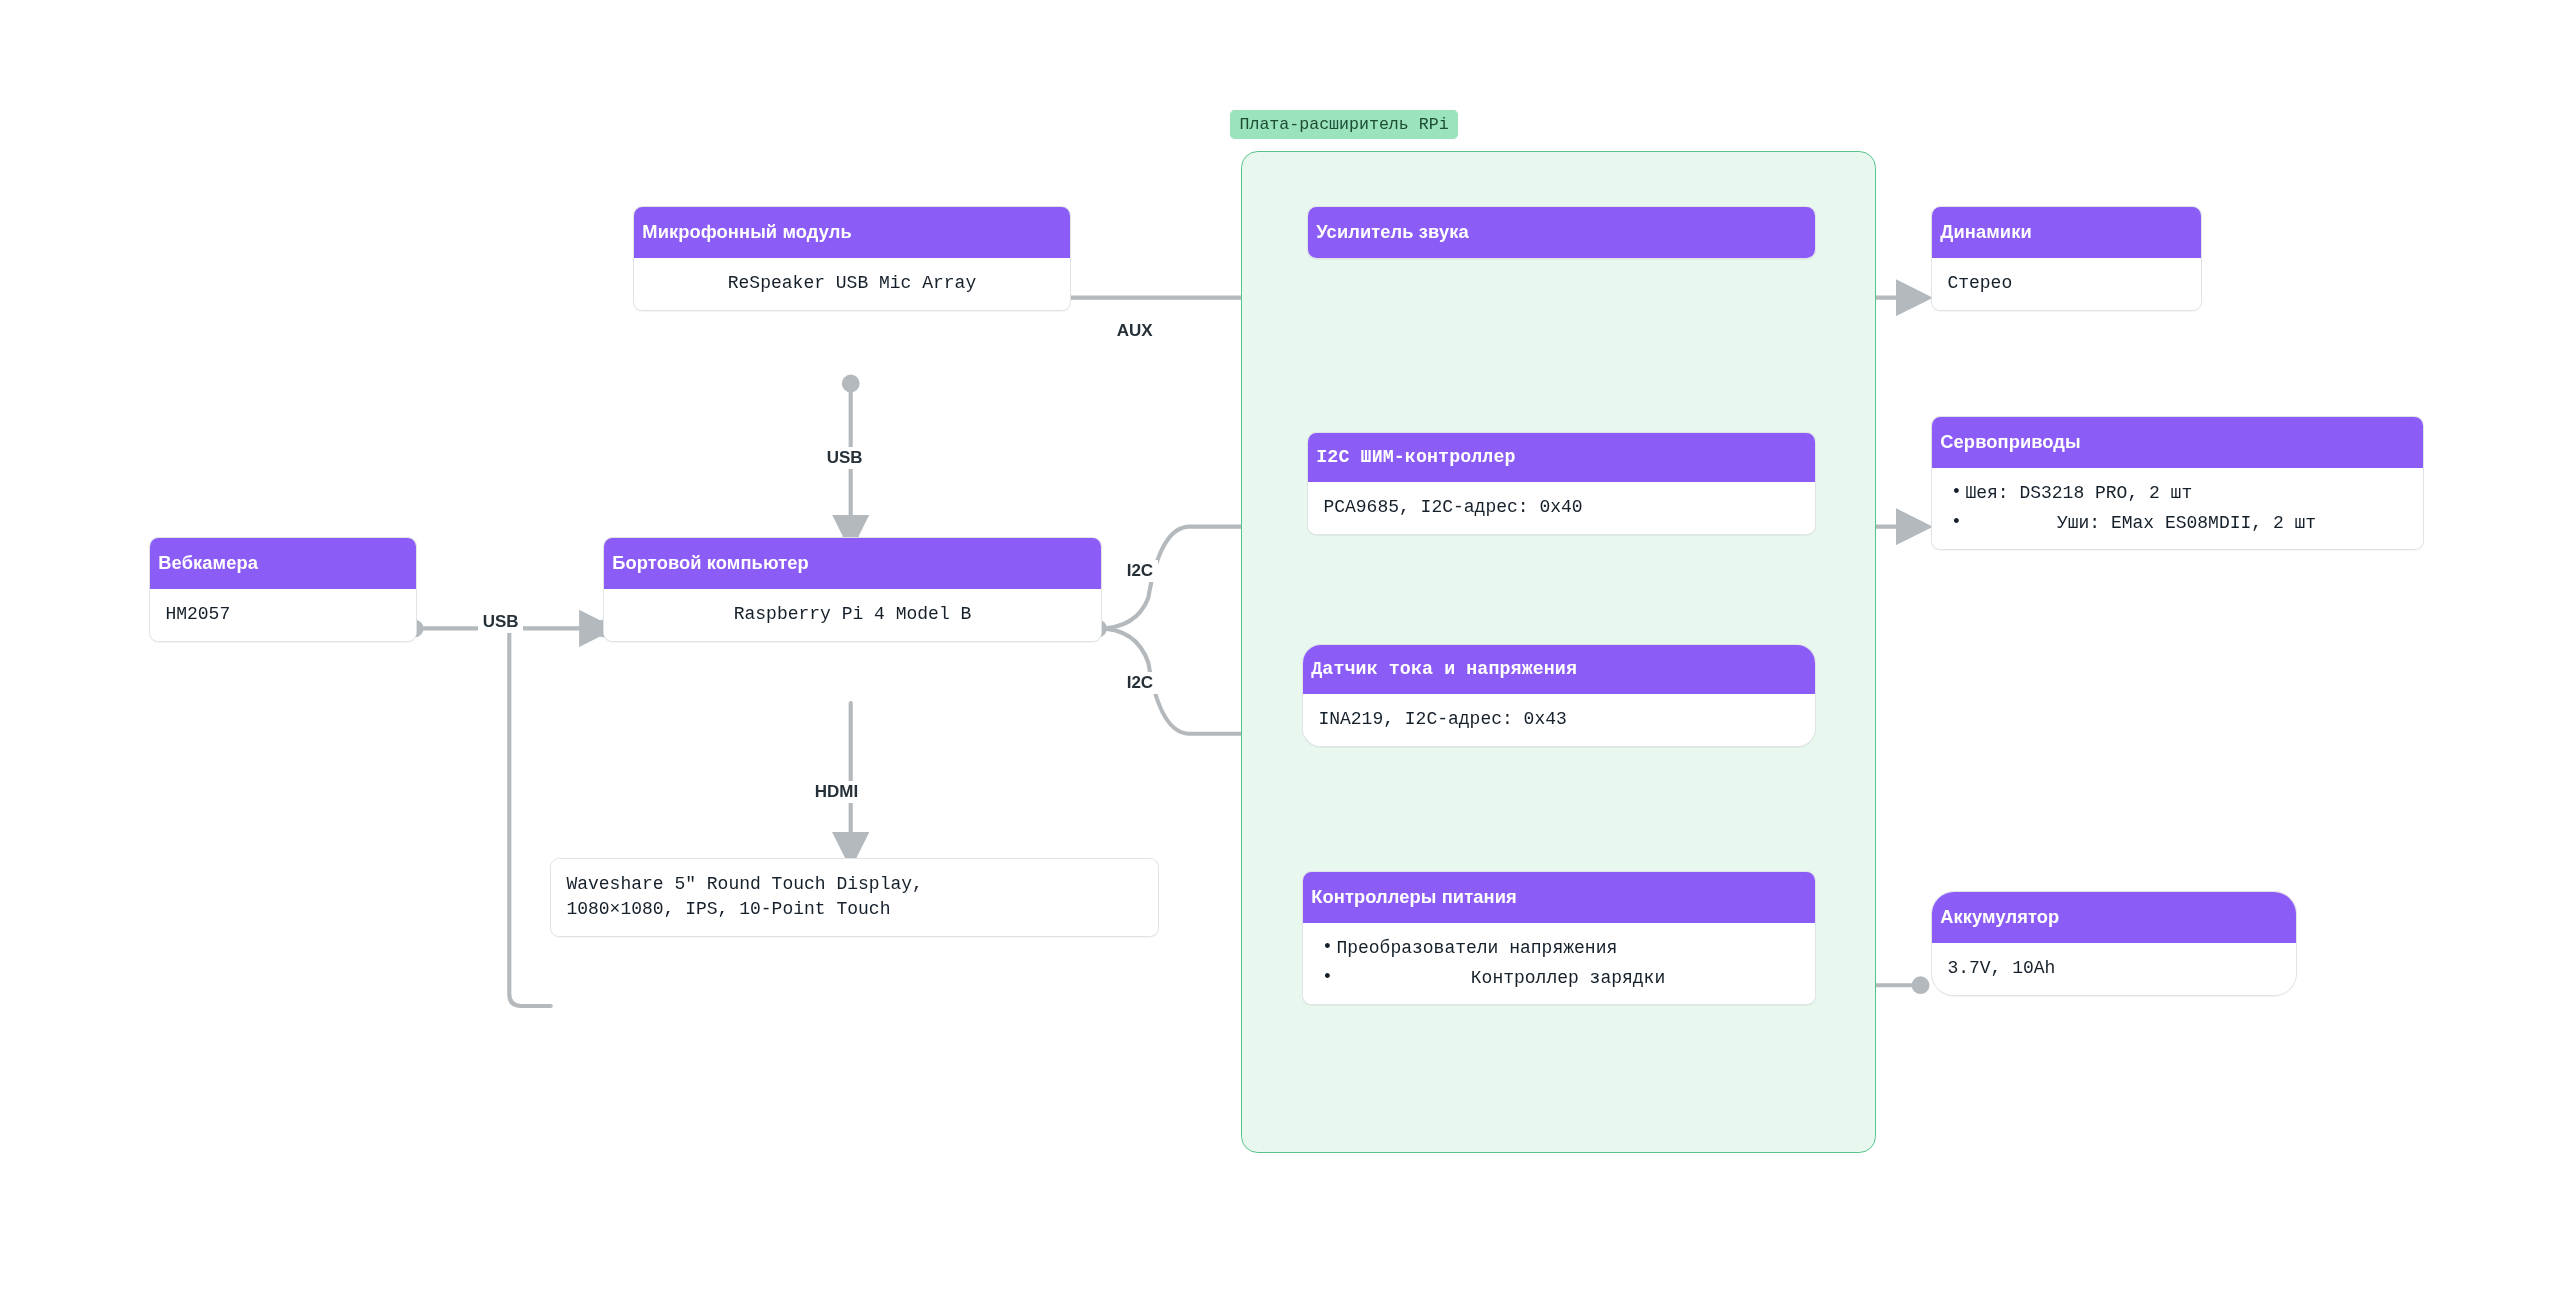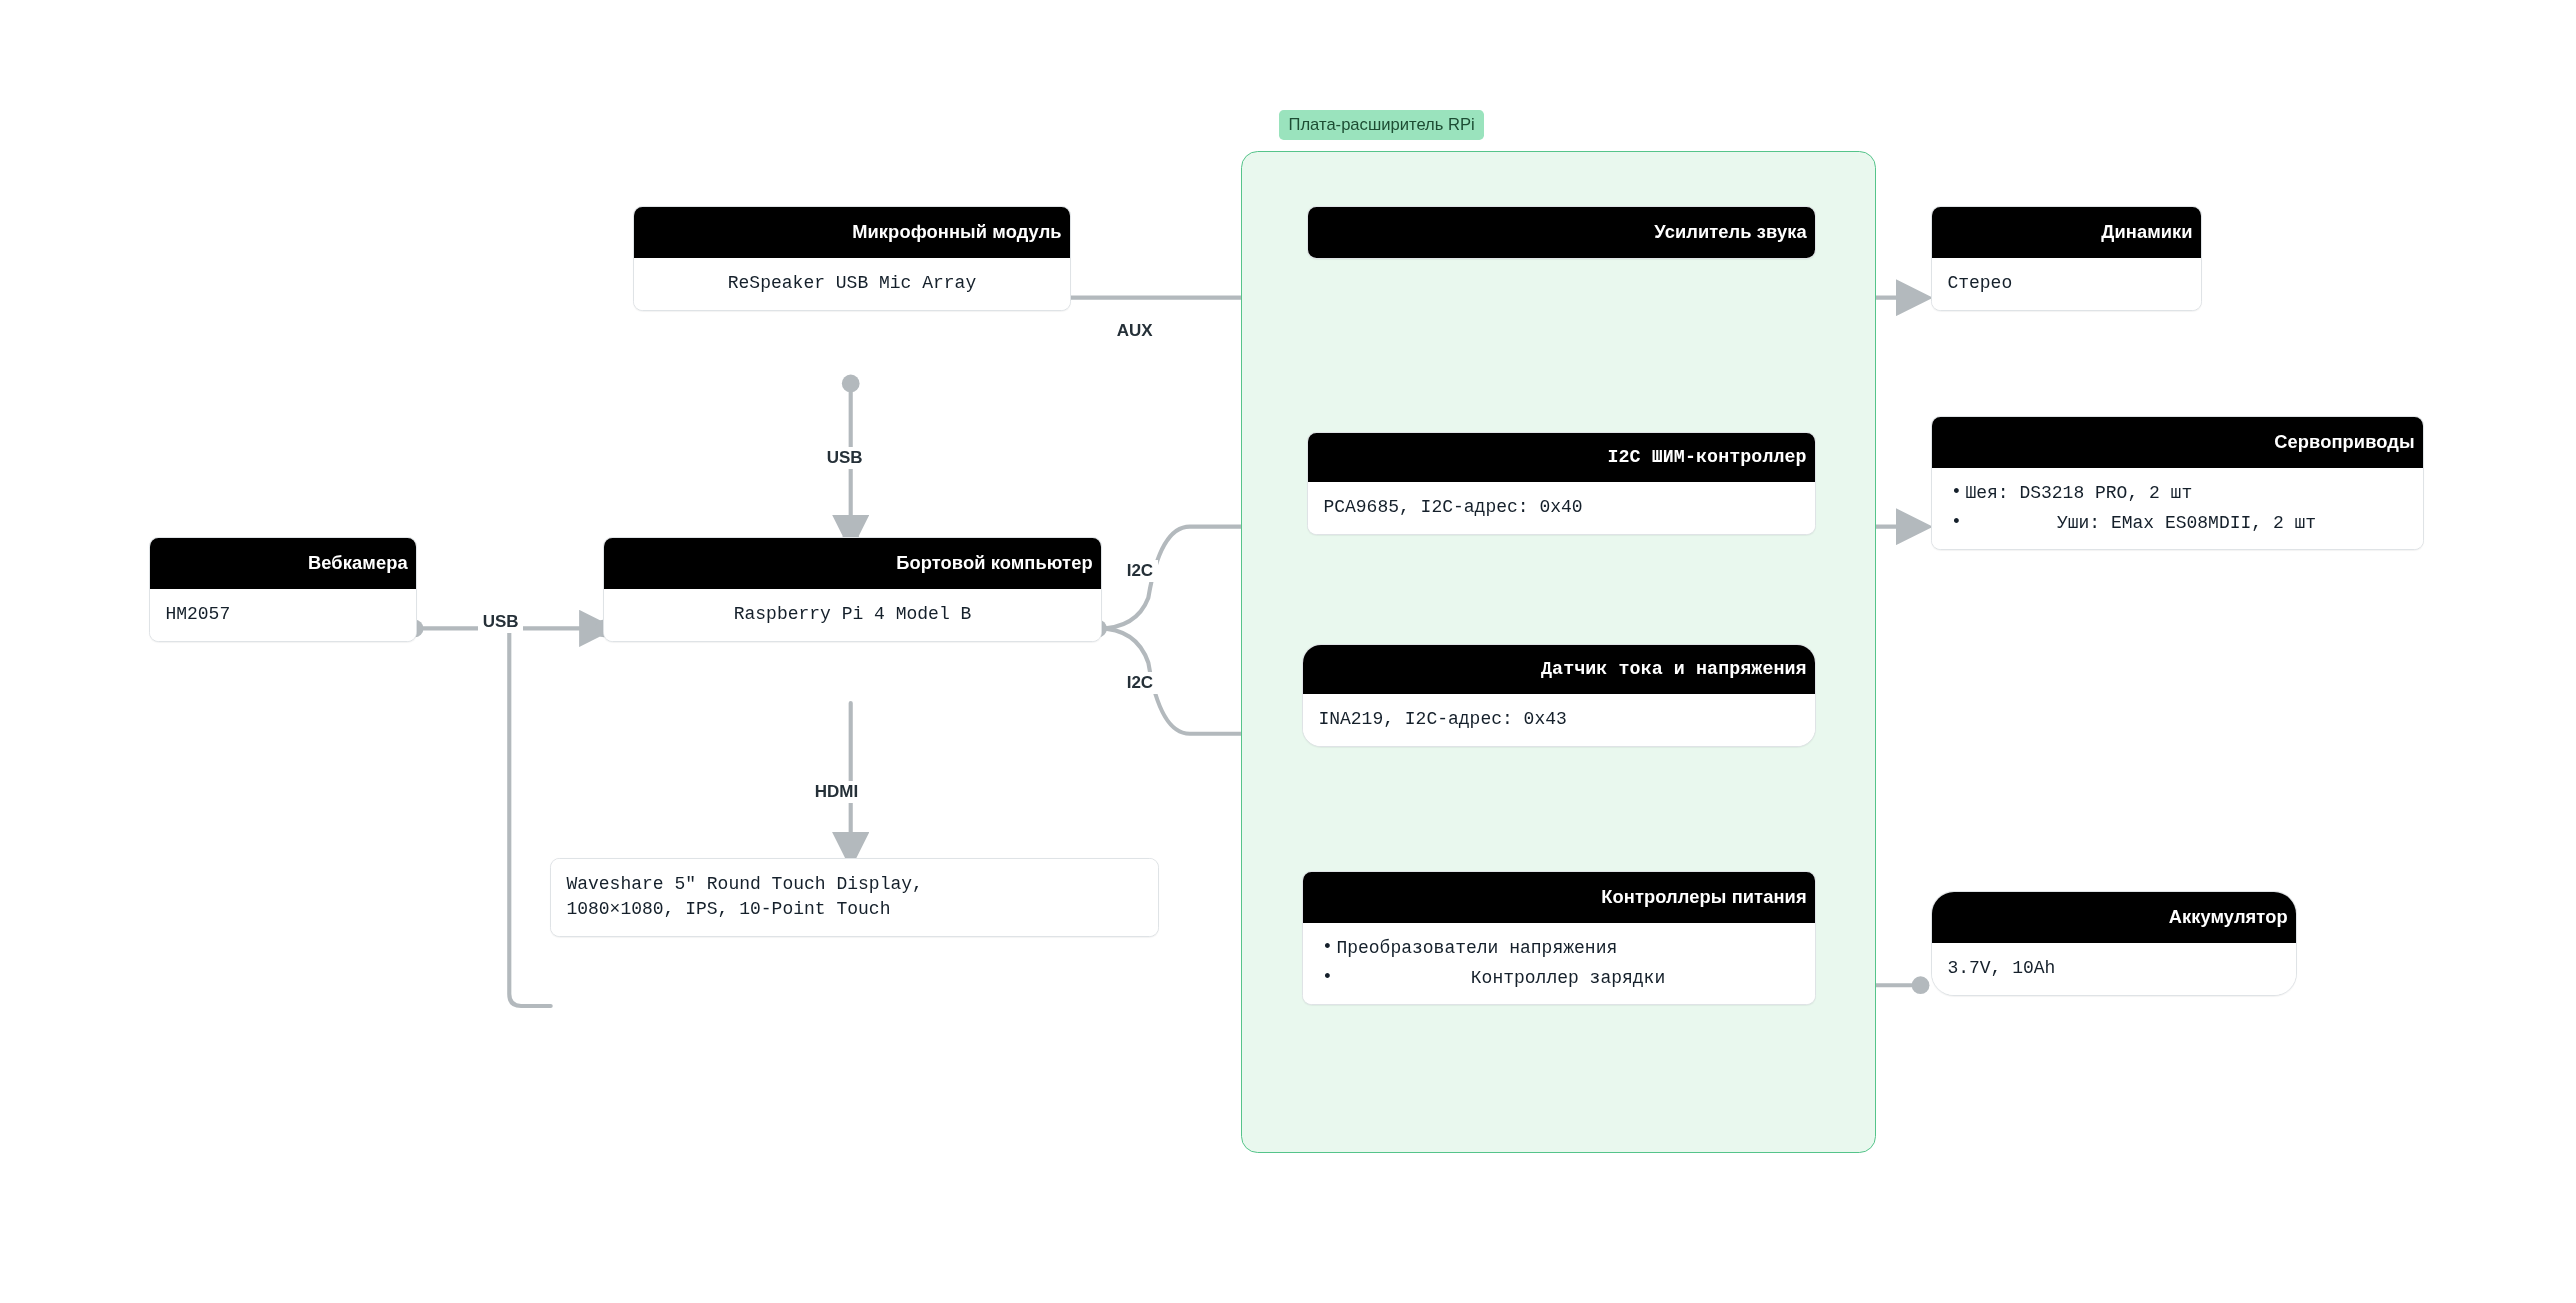--- a/index.html
+++ b/index.html
@@ -45,25 +45,25 @@
   }
   .node {
     position: absolute;
     border-radius: 9.5px;
     background: #ffffff;
     border: 0.6px solid #dfe3e6;
     box-shadow: 0 0.6px 1.2px rgba(0,0,0,0.05);
     overflow: hidden;
   }
   .node-head {
-    background: #000000;
+    background: #8b5cf6;
     color: #ffffff;
     font-weight: bold;
     font-size: 18.3px;
-    text-align: right;
+    text-align: left;
     padding: 14px 8.3px 15px 8.3px;
     letter-spacing: 0.1px;
   }
   .node-head.mono {
     font-family: "Liberation Mono", monospace;
   }
   .node-body {
     padding: 13px 15.4px 14px 15.4px;
     font-family: "Liberation Mono", monospace;
     font-size: 18px;
@@ -139,21 +139,21 @@
 
       <path d="M3065,890 L3245,890" marker-end="url(#arr)"></path>
 
       <path d="M3065,1665 L3245,1665"></path>
       <circle cx="3065" cy="1665" r="15" fill="#b3b9bd" stroke="none"></circle>
       <circle cx="3245" cy="1665" r="15" fill="#b3b9bd" stroke="none"></circle>
     </g>
   </svg>
 
   <div class="group-box" style="left:1241px; top:151px; width:633px; height:1000px;"></div>
-  <div class="group-label" style="left:1279px; top:110px;">Плата-расширитель RPi</div>
+  <div class="group-label" style="left:1230px; top:110px;font-family:Liberation Mono, monospace;">Плата-расширитель RPi</div>
 
   <div class="node" style="left:149px; top:537px; width:266px;">
     <div class="node-head">Вебкамера</div>
     <div class="node-body">
       <div class="line">HM2057</div>
     </div>
   </div>
 
   <div class="node" style="left:633px; top:206px; width:436px;">
     <div class="node-head">Микрофонный модуль</div>

